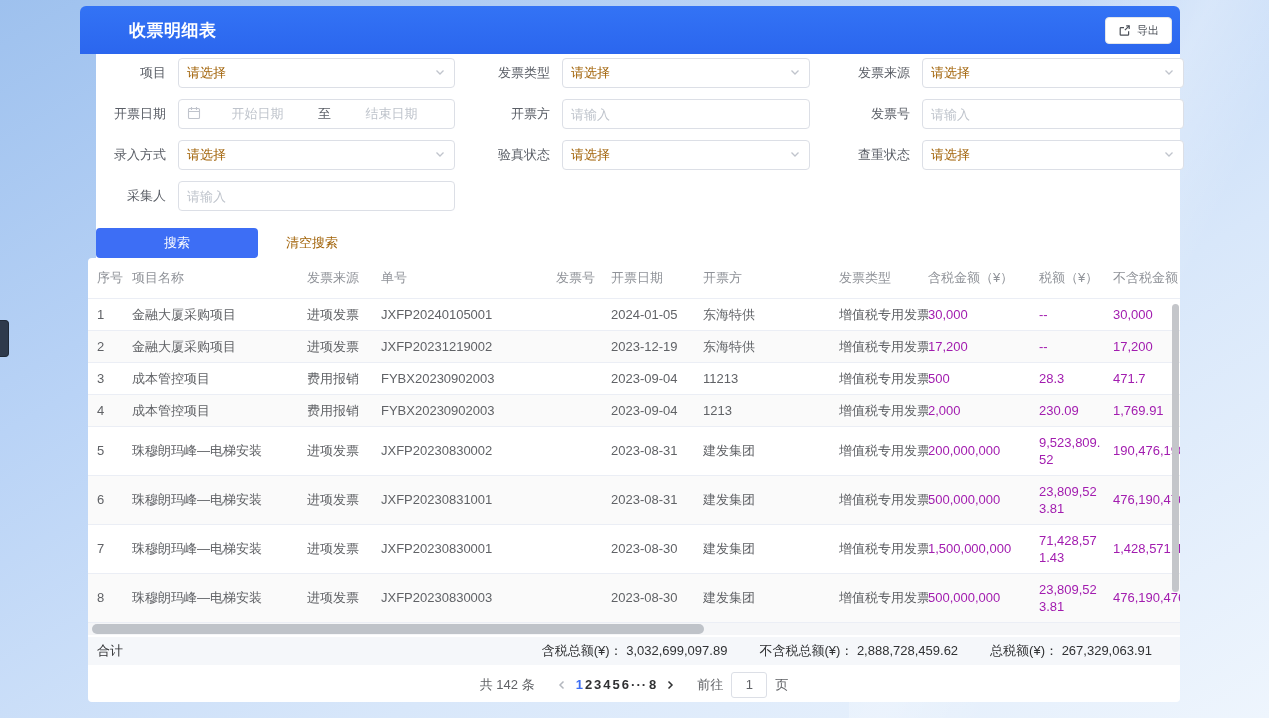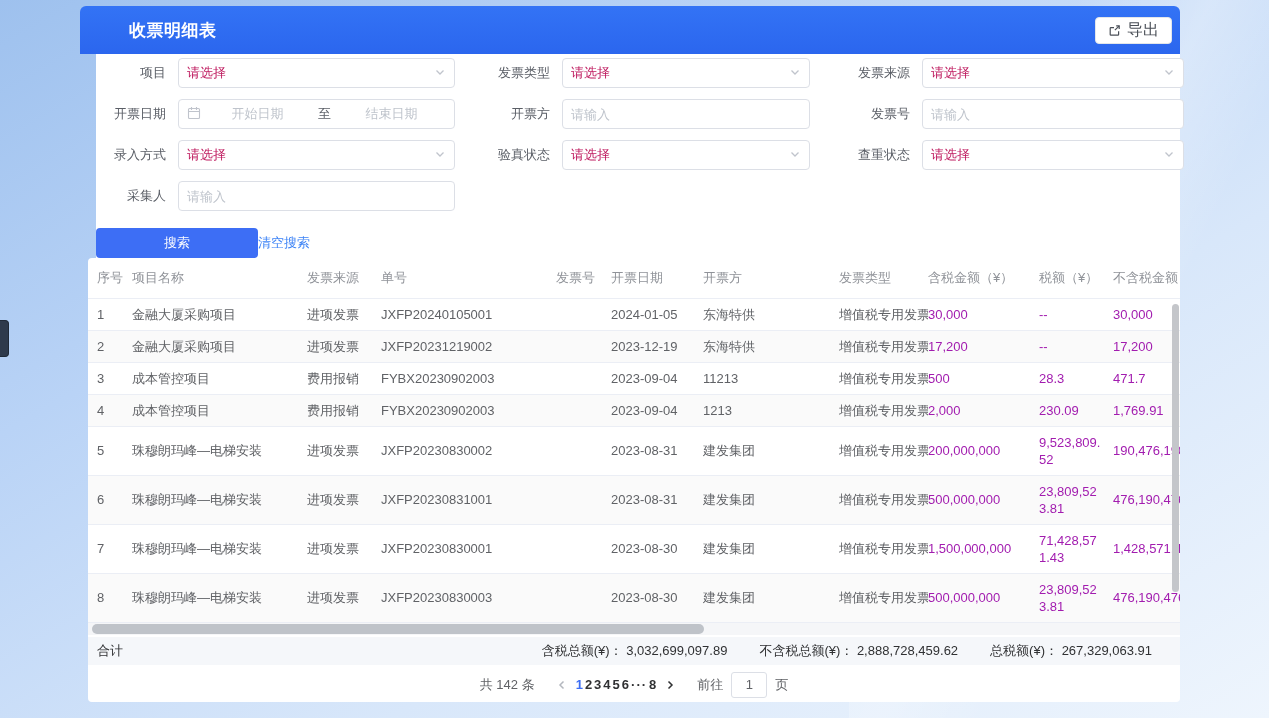--- a/index.html
+++ b/index.html
@@ -26,50 +26,50 @@
   .title-bar {
     position:absolute; left:80px; top:6px; width:1100px; height:48px;
     background:linear-gradient(180deg,#3373f5,#2b66ee);
     border-radius:6px 6px 0 0; display:flex; align-items:center;
     padding:0 8px 0 17px;
   }
   .title-bar h1 { color:#fff; font-size:17px; font-weight:bold; letter-spacing:.5px; flex:1;margin-left:32px; }
   .export-btn {
     display:flex; align-items:center; gap:6px; background:#fff; color:#4a4f57;
     border:1px solid #e3e6ea; border-radius:4px; height:27px; padding:0 12px;
-    font-size:16px; cursor:pointer; font-family:inherit;
+    font-size:11px; cursor:pointer; font-family:inherit;
   }
   .export-btn svg { display:block; }
   
   .filter-card {
     position:absolute; left:96px; top:54px; width:1084px; height:254px;
     background:#fff; border-radius:0 0 4px 4px; padding-top:4px;
   }
   .f-row { display:flex; margin-bottom:11px; }
   .f-cell { display:flex; align-items:center; }
   .fc1 { width:360px; } .fc2 { width:355px; } .fc3 { flex:1; }
   .f-label { text-align:right; padding-right:12px; color:#5a5e66; line-height:30px; }
   .fc1 .f-label { width:82px; } .fc2 .f-label { width:107px; } .fc3 .f-label { width:112px; }
   .f-control {
     height:30px; border:1px solid #dcdfe6; border-radius:4px; background:#fff;
     display:flex; align-items:center; padding:0 8px; cursor:pointer;
   }
   .fc1 .f-control { width:277px; } .fc2 .f-control { width:248px; } .fc3 .f-control { width:262px; }
-  .ph { color:#be185d; flex:1; }
+  .ph { color:#a16207; flex:1; }
   .f-input { border:none; outline:none; width:100%; font:inherit; color:#606266; }
   .f-input::placeholder { color:#bfc4cc; }
   .date-range .sep { color:#5a5e66; padding:0 6px; }
   .date-range .dph { flex:1; text-align:center; color:#bfc4cc; }
   .date-range svg { margin-right:2px; }
   .btn-row { display:flex; align-items:center; margin-top:17px; }
   .search-btn {
     width:162px; height:30px; background:#3d6ef5; color:#fff; border:none;
     border-radius:4px; font-size:13px; cursor:pointer; font-family:inherit;
   }
-  .clear-link { color:#3b82f6; cursor:pointer; }
+  .clear-link { margin-left:28px; color:#a16207; cursor:pointer; }
   
   .table-card {
     position:absolute; left:88px; top:258px; width:1092px; height:444px;
     background:#fff; border-radius:4px; overflow:hidden;
   }
   table { border-collapse:collapse; table-layout:fixed; width:1160px; }
   th, td {
     text-align:left; font-weight:400; padding:7px 8px 7px 0;
     border-bottom:1px solid #ebeef5; line-height:17px; white-space:nowrap;
     overflow:hidden;

